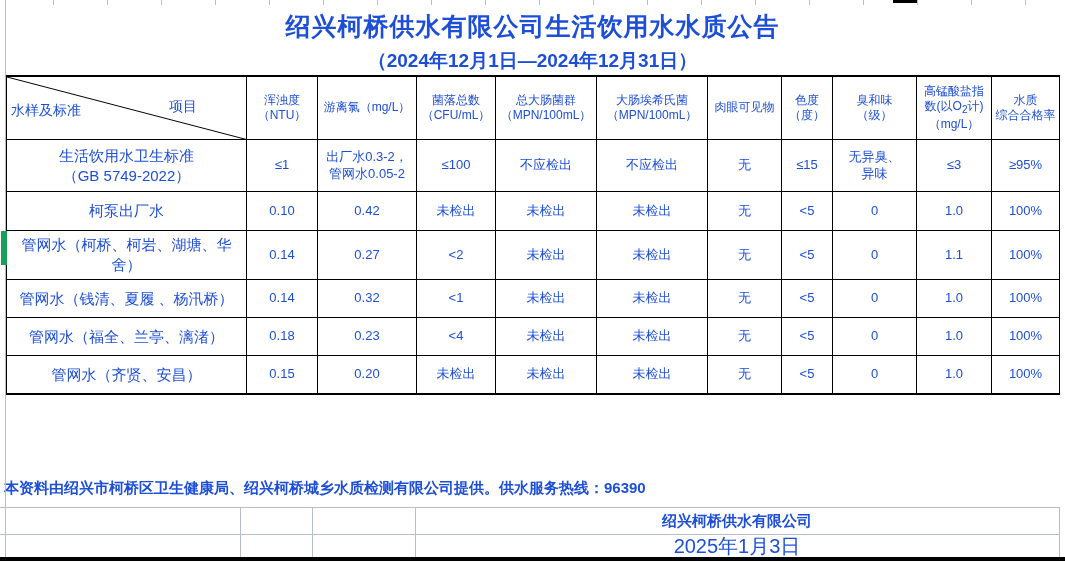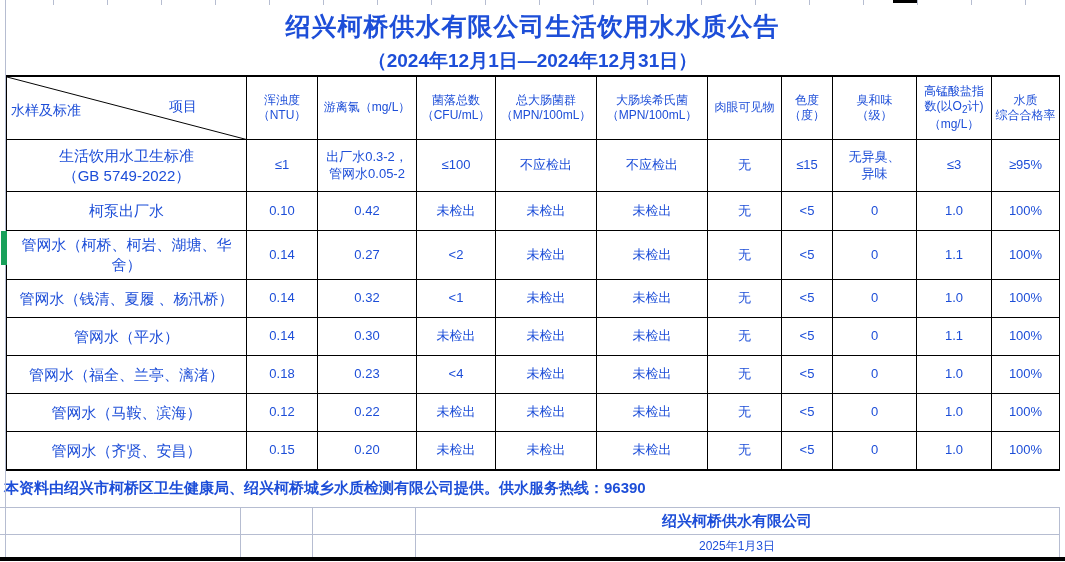--- a/index.html
+++ b/index.html
@@ -56,21 +56,21 @@
     display:flex;align-items:center;font-size:15px;font-weight:600;padding-left:3px;box-sizing:border-box;
   }
   .hline{position:absolute;left:0;width:1060px;height:1px;background:#b6bdd1;}
   .vline{position:absolute;top:507px;width:1px;height:50px;background:#b6bdd1;}
   .company-row{
     position:absolute;left:415px;top:508px;width:644px;height:26px;
     display:flex;align-items:center;justify-content:center;font-size:15px;font-weight:600;
   }
   .date-row{
     position:absolute;left:415px;top:535px;width:644px;height:22px;
-    display:flex;align-items:center;justify-content:center;font-size:12px;
+    display:flex;align-items:center;justify-content:center;font-size:20px;
   }
 </style>
 </head>
 <body>
 
 <div class="screen">
 
   <div class="top-gridlines"></div>
   <div class="top-black-mark"></div>
   <div class="left-gridline"></div>
@@ -173,50 +173,24 @@
           <td class="val-cell">&lt;1</td>
           <td class="val-cell">未检出</td>
           <td class="val-cell">未检出</td>
           <td class="val-cell">无</td>
           <td class="val-cell">&lt;5</td>
           <td class="val-cell">0</td>
           <td class="val-cell">1.0</td>
           <td class="val-cell">100%</td>
         </tr>
         <tr>
-          <td class="label-cell">管网水（平水）</td>
-          <td class="val-cell">0.14</td>
-          <td class="val-cell">0.30</td>
-          <td class="val-cell">未检出</td>
-          <td class="val-cell">未检出</td>
-          <td class="val-cell">未检出</td>
-          <td class="val-cell">无</td>
-          <td class="val-cell">&lt;5</td>
-          <td class="val-cell">0</td>
-          <td class="val-cell">1.1</td>
-          <td class="val-cell">100%</td>
-        </tr>
-        <tr>
           <td class="label-cell">管网水（福全、兰亭、漓渚）</td>
           <td class="val-cell">0.18</td>
           <td class="val-cell">0.23</td>
           <td class="val-cell">&lt;4</td>
-          <td class="val-cell">未检出</td>
-          <td class="val-cell">未检出</td>
-          <td class="val-cell">无</td>
-          <td class="val-cell">&lt;5</td>
-          <td class="val-cell">0</td>
-          <td class="val-cell">1.0</td>
-          <td class="val-cell">100%</td>
-        </tr>
-        <tr>
-          <td class="label-cell">管网水（马鞍、滨海）</td>
-          <td class="val-cell">0.12</td>
-          <td class="val-cell">0.22</td>
-          <td class="val-cell">未检出</td>
           <td class="val-cell">未检出</td>
           <td class="val-cell">未检出</td>
           <td class="val-cell">无</td>
           <td class="val-cell">&lt;5</td>
           <td class="val-cell">0</td>
           <td class="val-cell">1.0</td>
           <td class="val-cell">100%</td>
         </tr>
         <tr>
           <td class="label-cell">管网水（齐贤、安昌）</td>

